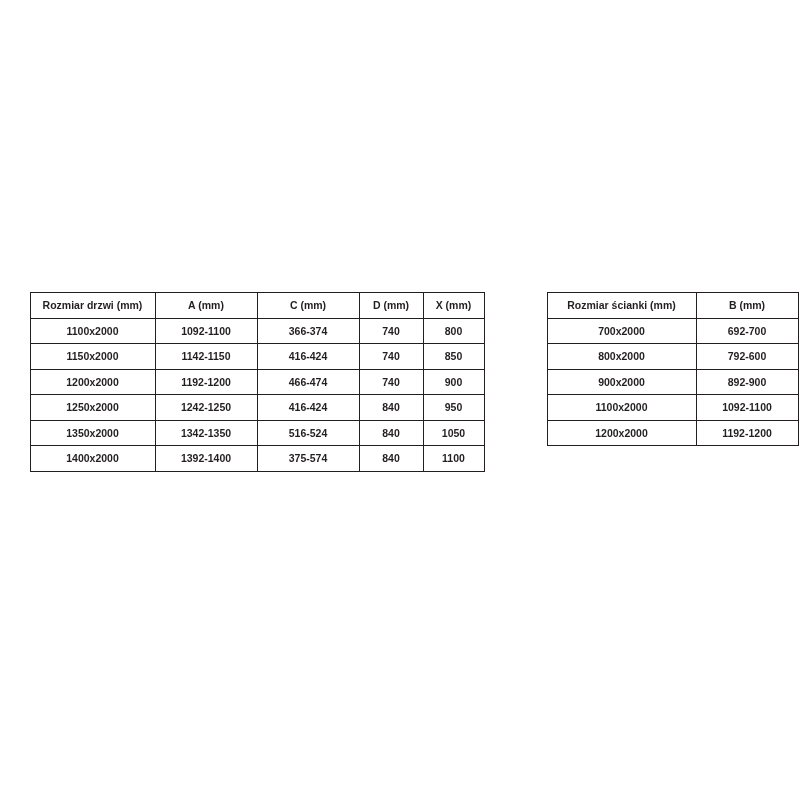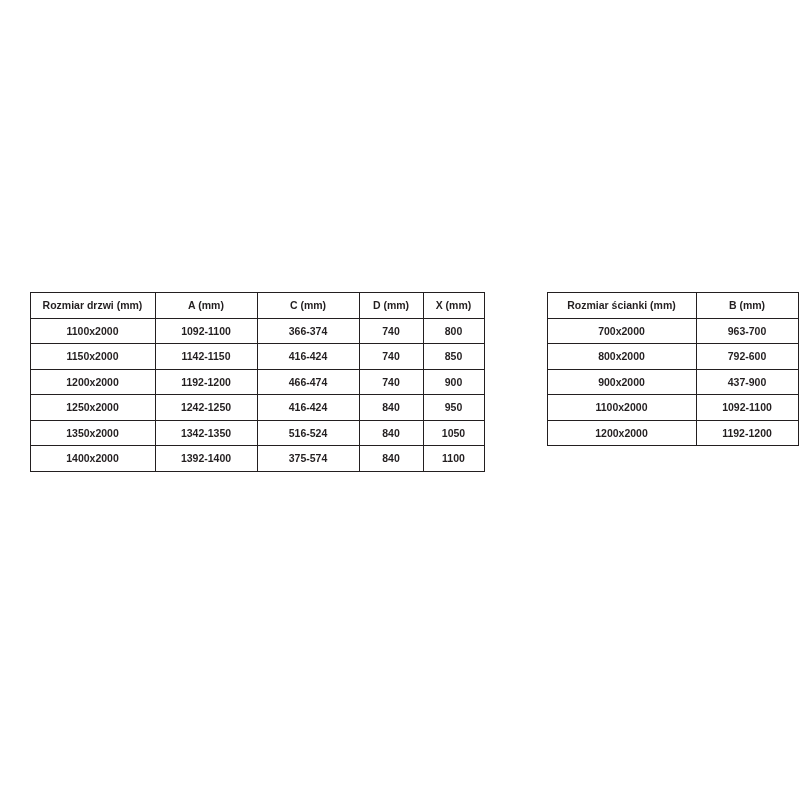--- a/index.html
+++ b/index.html
@@ -125,29 +125,29 @@
     </table>
 
     <table id="table-wall">
       <tbody>
         <tr class="header-row">
           <td class="c0">Rozmiar ścianki (mm)</td>
           <td class="c1">B (mm)</td>
         </tr>
         <tr>
           <td class="c0">700x2000</td>
-          <td class="c1">963-700</td>
+          <td class="c1">692-700</td>
         </tr>
         <tr>
           <td class="c0">800x2000</td>
           <td class="c1">792-600</td>
         </tr>
         <tr>
           <td class="c0">900x2000</td>
-          <td class="c1">437-900</td>
+          <td class="c1">892-900</td>
         </tr>
         <tr>
           <td class="c0">1100x2000</td>
           <td class="c1">1092-1100</td>
         </tr>
         <tr>
           <td class="c0">1200x2000</td>
           <td class="c1">1192-1200</td>
         </tr>
       </tbody>

